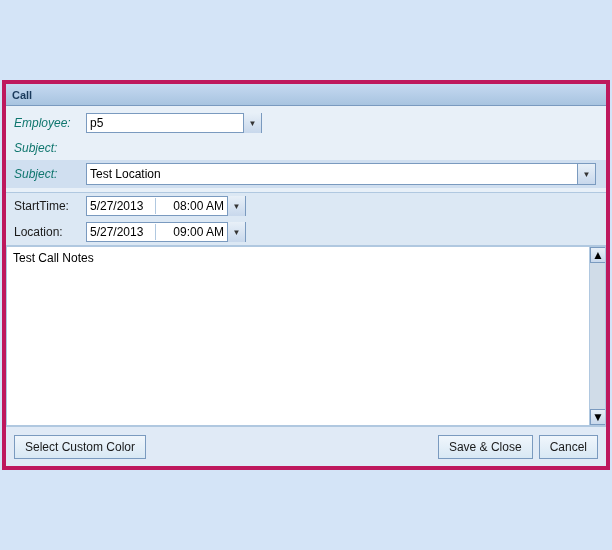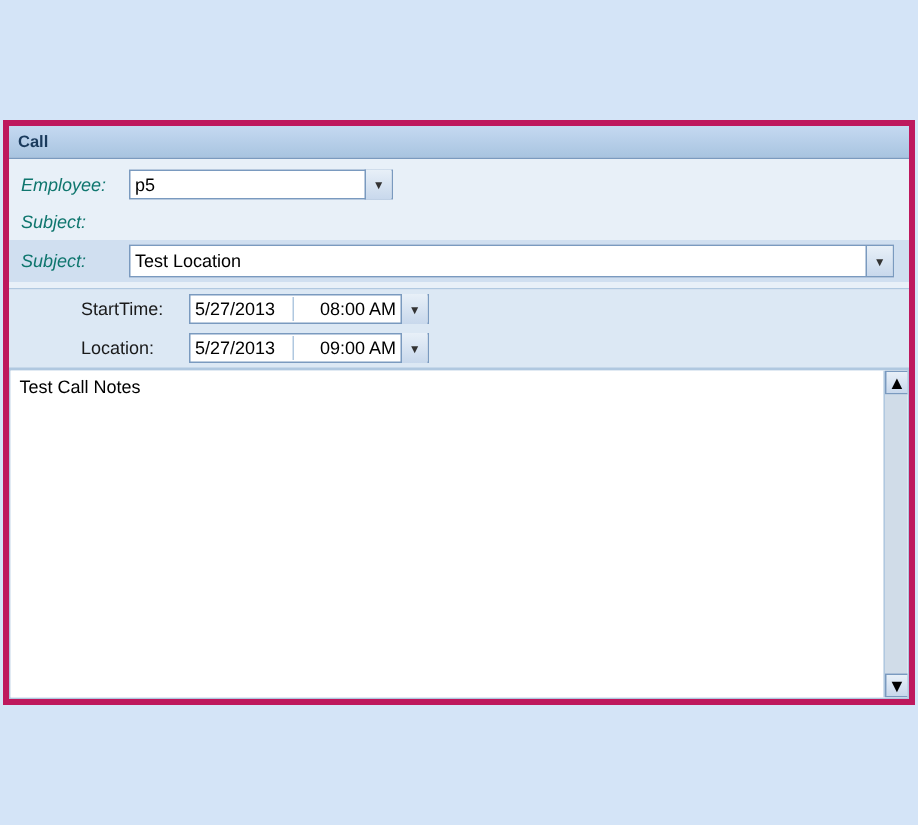--- a/index.html
+++ b/index.html
@@ -129,21 +129,20 @@
       display: flex;
       align-items: center;
       padding: 3px 8px;
       min-height: 24px;
     }
 
     .datetime-label {
       width: 72px;
       color: #1a1a1a;
       font-size: 12px;
-      margin-left: 40px;
     }
 
     .datetime-field {
       display: flex;
       align-items: center;
       border: 1px solid #7a9abf;
       background: white;
       height: 20px;
     }
 
@@ -332,13 +331,18 @@
       <div class="scrollbar-btn">
         <span>▲</span>
       </div>
       <div class="scrollbar-thumb"></div>
       <div class="scrollbar-btn">
         <span>▼</span>
       </div>
     </div>
   </div>
 
+  <div class="footer">
+    <button class="footer-btn custom-color-btn">Select Custom Color</button>
+    <button class="footer-btn save-close-btn">Save &amp; Close</button>
+    <button class="footer-btn">Cancel</button>
+  </div>
 </div>
 
 </body></html>

